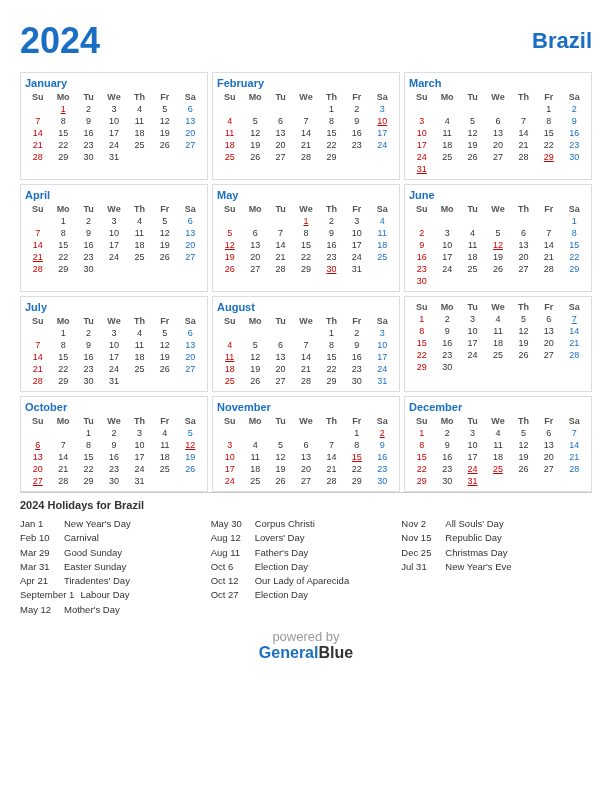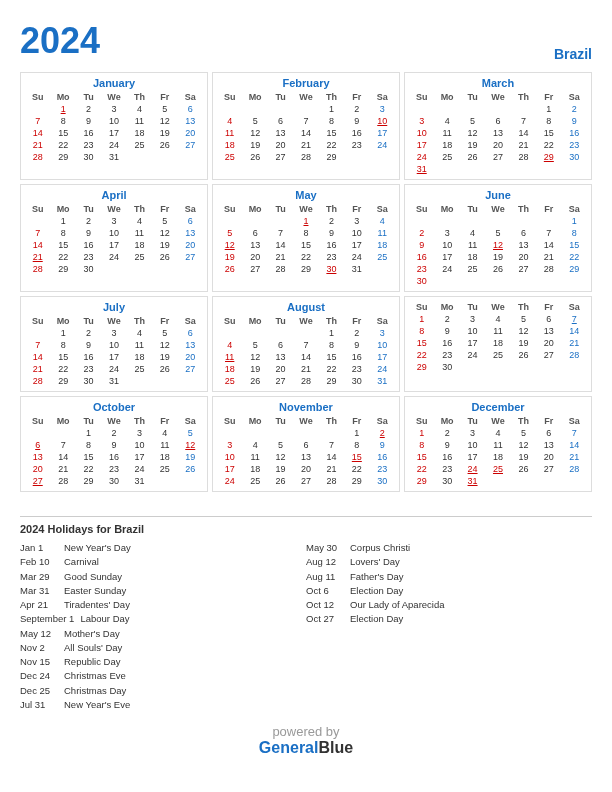--- a/index.html
+++ b/index.html
@@ -8,44 +8,43 @@
       background: #fff;
       width: 612px;
       min-height: 792px;
       padding: 20px;
       font-size: 11px;
       color: #333;
     }
     .header {
       display: flex;
       justify-content: space-between;
-      align-items: flex-end;
+      align-items: center;
       margin-bottom: 10px;
     }
     .year {
       font-size: 36px;
       font-weight: bold;
       color: #1a6fc4;
     }
     .country {
-      font-size: 14px;
+      font-size: 22px;
       color: #1a6fc4;
       font-weight: bold;
     }
     .calendars-grid {
       display: grid;
       grid-template-columns: 1fr 1fr 1fr;
       gap: 4px;
     }
     .month-block {
       border: 1px solid #ddd;
       padding: 4px;
     }
     .month-title {
-      text-align: center;
       font-weight: bold;
       color: #1a6fc4;
       font-size: 11px;
       margin-bottom: 2px;
     }
     .cal-table {
       width: 100%;
       border-collapse: collapse;
     }
     .cal-table th {
@@ -59,33 +58,33 @@
       text-align: center;
       font-size: 9px;
       padding: 1px 0;
       width: 14.28%;
     }
     .sun { color: #c00; }
     .sat { color: #1a6fc4; }
     .holiday { color: #c00; text-decoration: underline; }
     .holiday-blue { color: #1a6fc4; text-decoration: underline; }
     .holidays-section {
-      margin-top: 24px;
+      margin-top: 0;
       border-top: 1px solid #ccc;
       padding-top: 6px;
     }
     .holidays-title {
       font-weight: bold;
       font-size: 11px;
       margin-bottom: 6px;
       color: #333;
     }
     .holidays-grid {
       display: grid;
-      grid-template-columns: 1fr 1fr;
+      grid-template-columns: 1fr 1fr 1fr;
       gap: 0;
     }
     .holidays-col {}
     .holiday-item {
       display: flex;
       gap: 6px;
       font-size: 9.5px;
       line-height: 1.5;
     }
     .holiday-date {
@@ -956,24 +955,20 @@
       <div class="holidays-col">
         <div class="holiday-item">
           <span class="holiday-date">Nov 2</span>
           <span class="holiday-name">All Souls' Day</span>
         </div>
         <div class="holiday-item">
           <span class="holiday-date">Nov 15</span>
           <span class="holiday-name">Republic Day</span>
         </div>
         <div class="holiday-item">
-          <span class="holiday-date">Dec 24</span>
-          <span class="holiday-name">Christmas Eve</span>
-        </div>
-        <div class="holiday-item">
           <span class="holiday-date">Dec 25</span>
           <span class="holiday-name">Christmas Day</span>
         </div>
         <div class="holiday-item">
           <span class="holiday-date">Jul 31</span>
           <span class="holiday-name">New Year's Eve</span>
         </div>
       </div>
     </div>
 </div>

